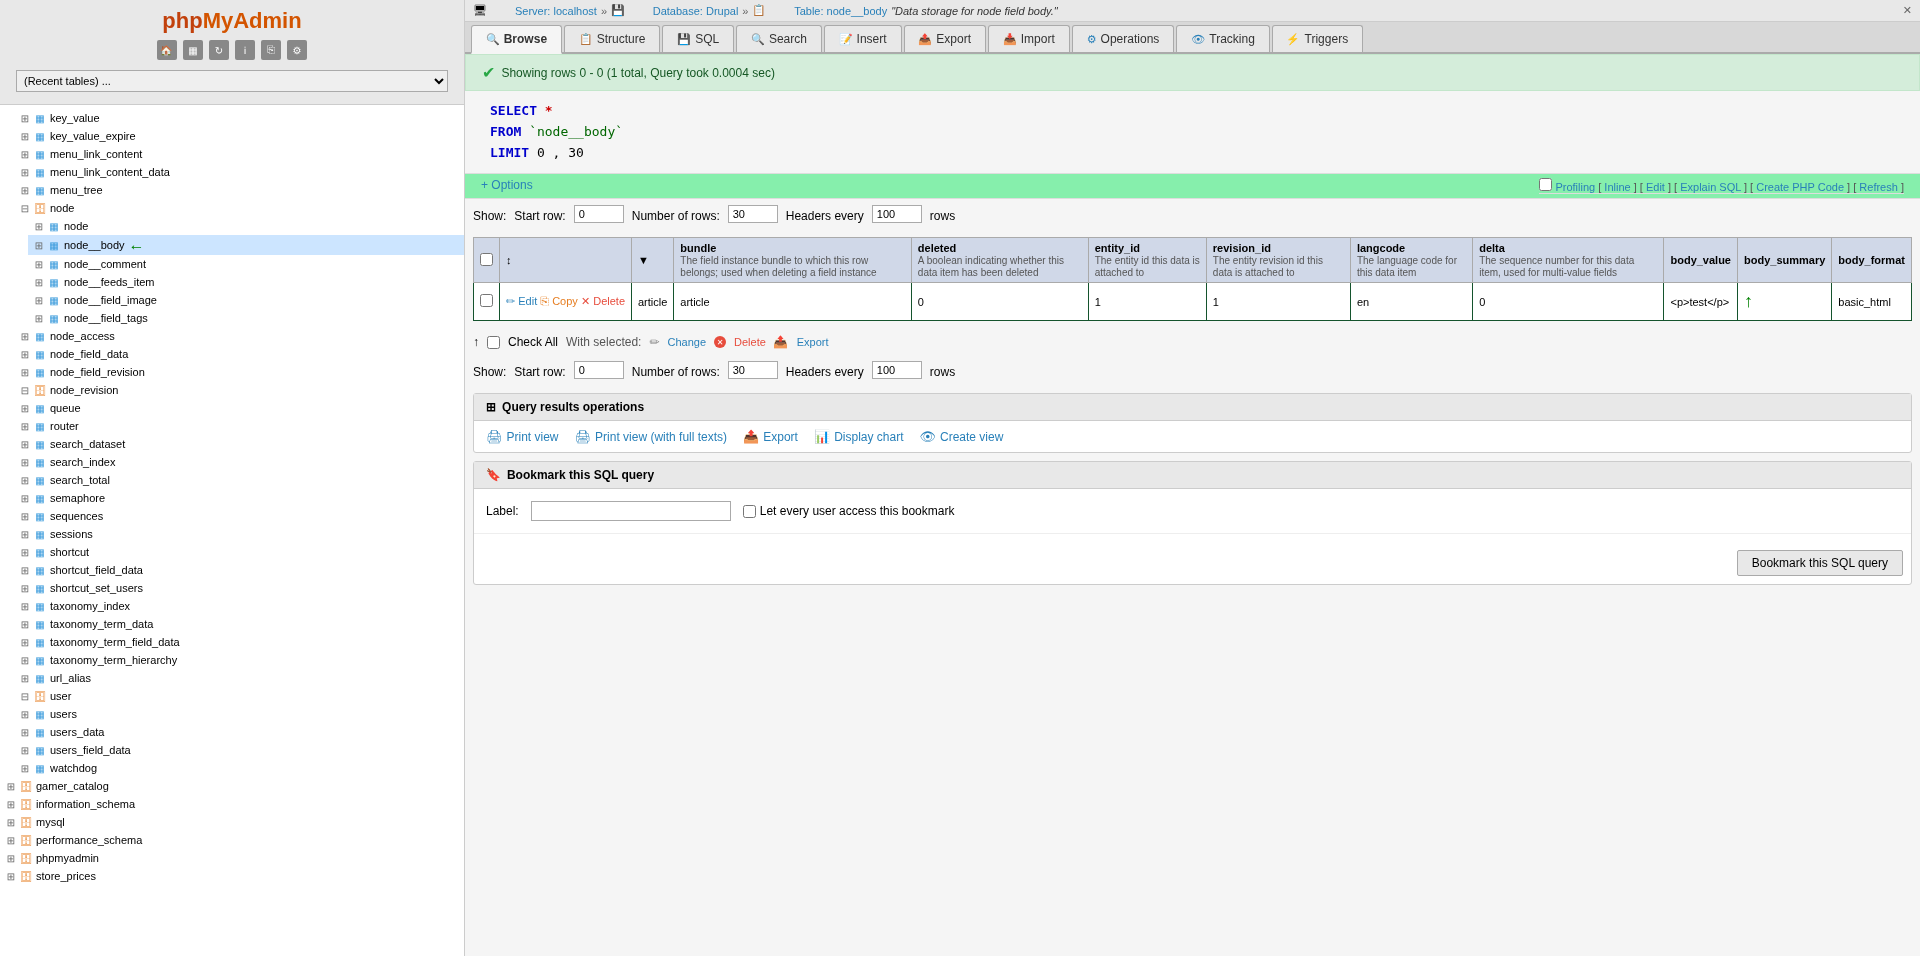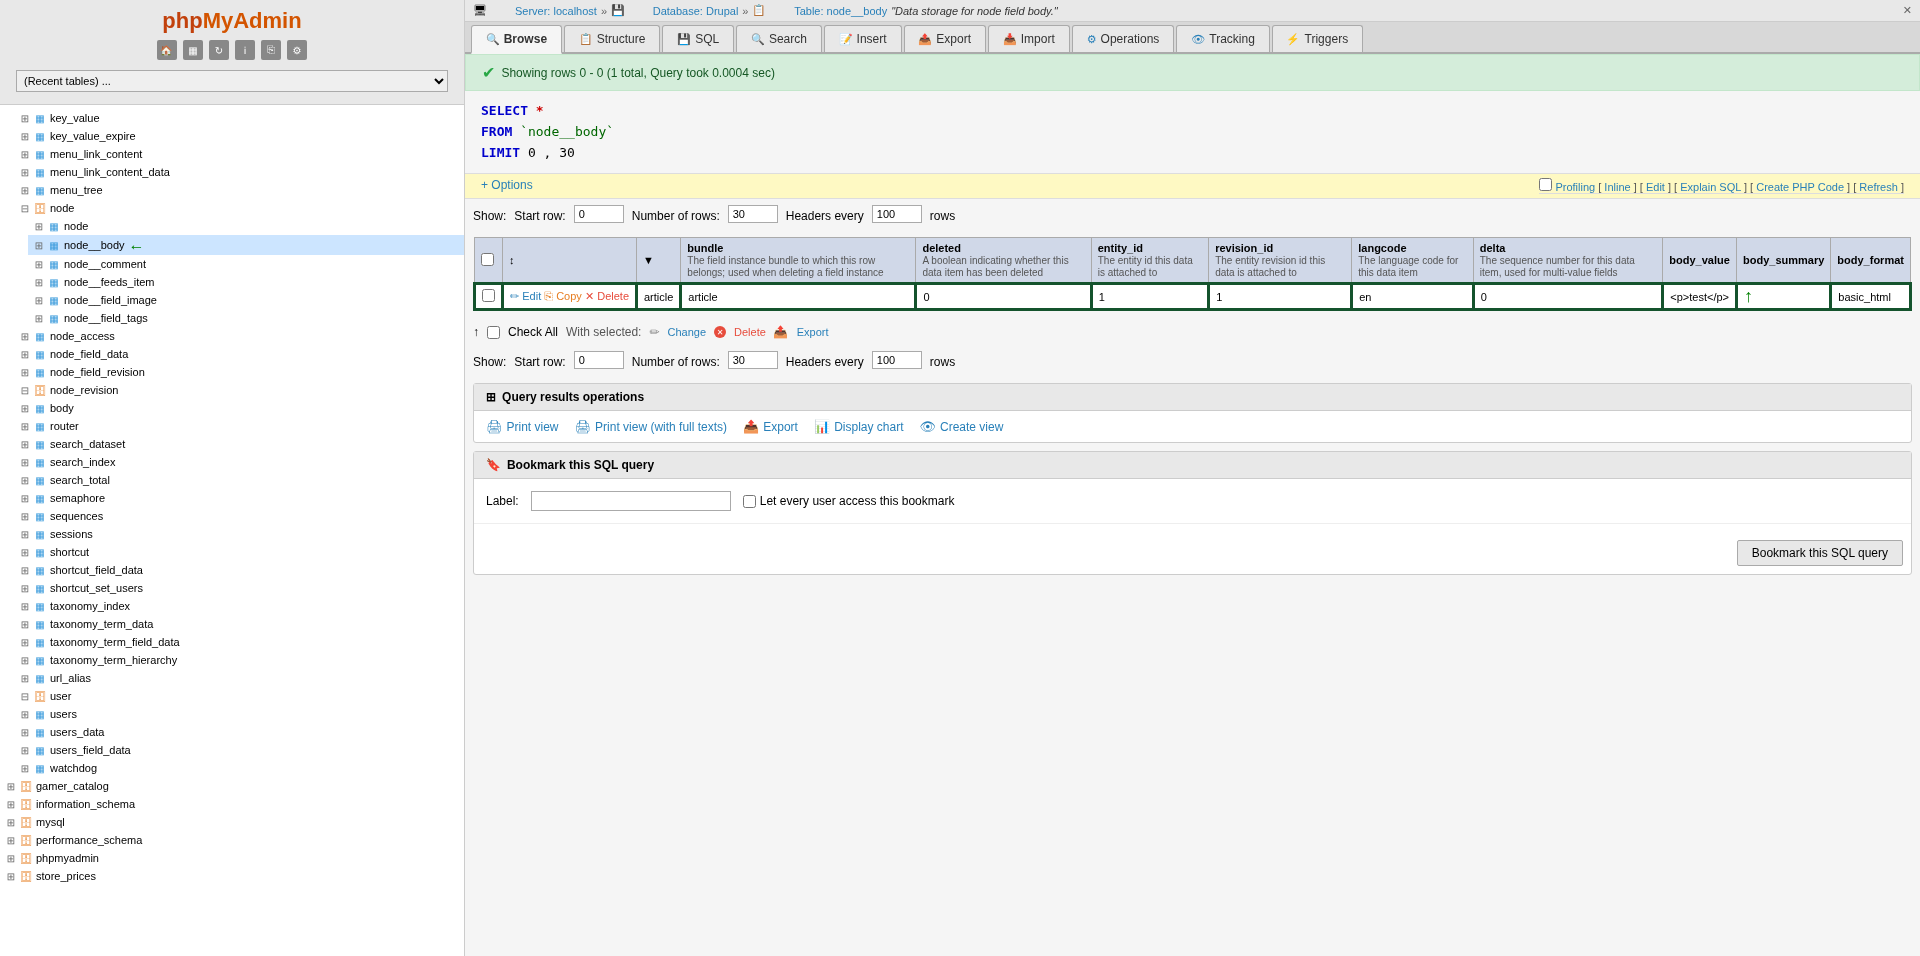--- a/index.html
+++ b/index.html
@@ -45,38 +45,38 @@
     
     .content-area { flex: 1; background: #f5f5f5; overflow-y: auto; padding: 0; }
 
     
     .success-bar { background: #d4edda; border: 1px solid #c3e6cb; padding: 8px 16px; display: flex; align-items: center; gap: 6px; font-size: 12px; color: #155724; margin: 0; }
     .success-icon { color: #28a745; font-size: 16px; }
 
     
     .sql-panel { background: #f5f5f5; padding: 10px 16px; border-bottom: 1px solid #ddd; }
     .sql-code { font-family: monospace; font-size: 13px; line-height: 1.6; }
-    .sql-keyword { color: #0000cc; font-weight: bold; }
+    .sql-keyword { color: #0000cc; font-weight: bold; margin-left: 9px; }
     .sql-highlight { color: #cc0000; font-weight: bold; }
     .sql-table { color: #006600; }
     .options-link { color: #2980b9; cursor: pointer; font-size: 12px; }
 
     
     .profiling-row { padding: 4px 16px; text-align: right; font-size: 11px; color: #555; border-bottom: 1px solid #ddd; }
     .profiling-link { color: #2980b9; cursor: pointer; }
 
     
     .table-section { padding: 8px; }
     .show-row-controls { display: flex; align-items: flex-end; gap: 8px; padding: 6px 8px; font-size: 12px; }
     .number-input { width: 50px; padding: 2px 4px; border: 1px solid #aaa; font-size: 11px; }
 
     
     .results-table { width: 100%; border-collapse: collapse; font-size: 11px; }
     .results-table th { background: #d0d8e8; border: 1px solid #aaa; padding: 4px 6px; text-align: left; font-weight: bold; }
-    .results-table td { border: 3px solid #14532d; padding: 1px 6px; background: #fff; }
+    .results-table td { border: 1px solid #14532d; padding: 8px 6px; background: #fff; }
 
     
     .col-desc { font-weight: normal; font-size: 10px; color: #555; }
 
     
     .action-btn { color: #2980b9; cursor: pointer; text-decoration: none; font-size: 11px; }
     .action-btn.red { color: #e74c3c; }
     .action-btn.pencil::before { content: "✏ "; }
     .action-btn.copy-btn::before { content: "⎘ "; }
     .action-btn.delete-btn::before { content: "✕ "; }
@@ -211,21 +211,21 @@
         <span>node_field_revision</span>
       </div>
     <div class="tree-item indent1">
         <span class="expand-icon">⊟</span>
         <span class="tree-icon db-icon">🗄</span>
         <span>node_revision</span>
       </div>
     <div class="tree-item indent1">
         <span class="expand-icon">⊞</span>
         <span class="tree-icon table-icon">▦</span>
-        <span>body</span>
+        <span>queue</span>
       </div>
     <div class="tree-item indent1">
         <span class="expand-icon">⊞</span>
         <span class="tree-icon table-icon">▦</span>
         <span>router</span>
       </div>
     <div class="tree-item indent1">
         <span class="expand-icon">⊞</span>
         <span class="tree-icon table-icon">▦</span>
         <span>search_dataset</span>
@@ -422,21 +422,21 @@
       <div class="sql-code">
         <span class="sql-keyword">SELECT</span>
         <span class="sql-highlight"> *</span><br>
         <span class="sql-keyword">FROM</span>
         <span class="sql-table"> `node__body`</span><br>
         <span class="sql-keyword">LIMIT</span>
         <span> 0 , 30</span>
       </div>
     </div>
 
-    <div style="display:flex; justify-content:space-between; padding:4px 16px; border-bottom:1px solid #ddd; background:#fef9c3;">
+    <div style="display:flex; justify-content:space-between; padding:4px 16px; border-bottom:1px solid #ddd; background:#86efac;">
       <span class="options-link">+ Options</span>
       <span class="profiling-row" style="padding:0;">
         <input type="checkbox" style="">
         <a class="profiling-link">Profiling</a>
         [ <a class="profiling-link">Inline</a> ]
         [ <a class="profiling-link">Edit</a> ]
         [ <a class="profiling-link">Explain SQL</a> ]
         [ <a class="profiling-link">Create PHP Code</a> ]
         [ <a class="profiling-link">Refresh</a> ]
       </span>

